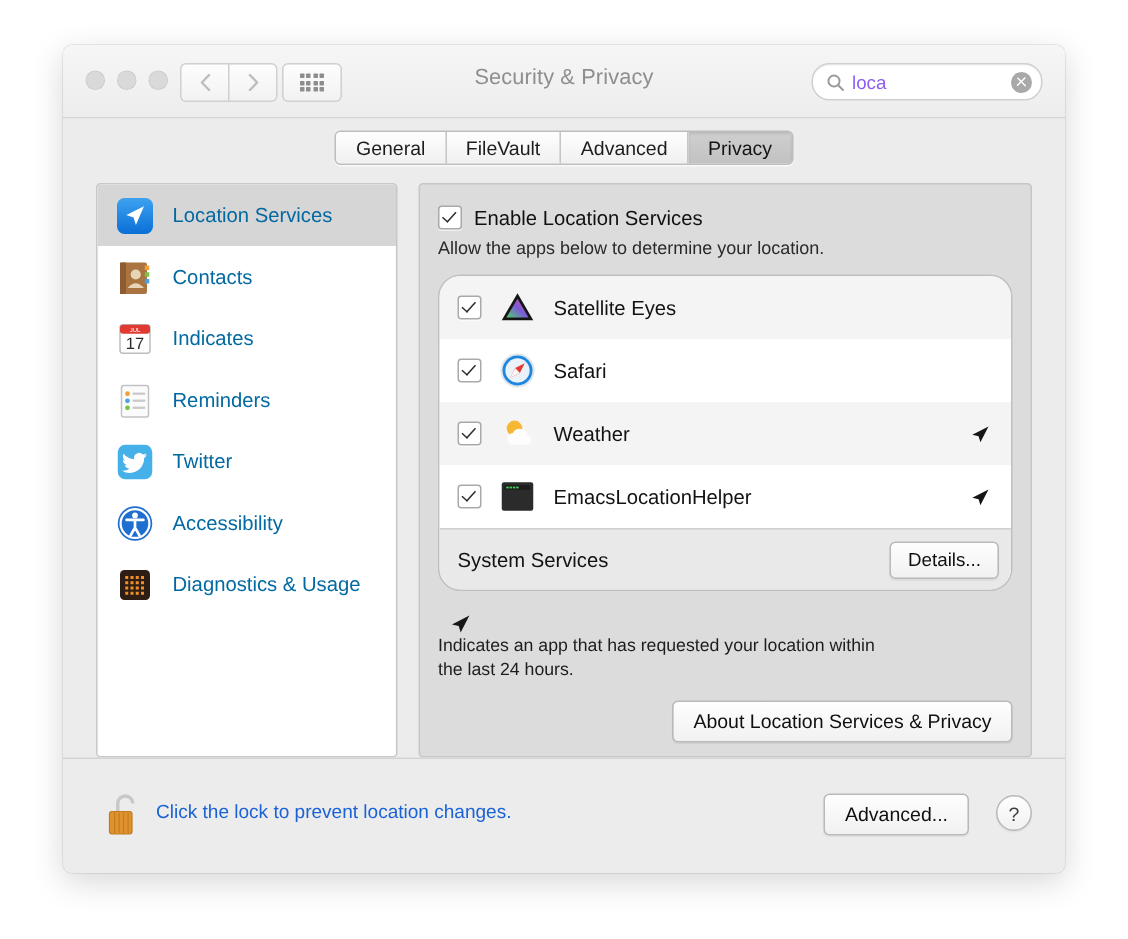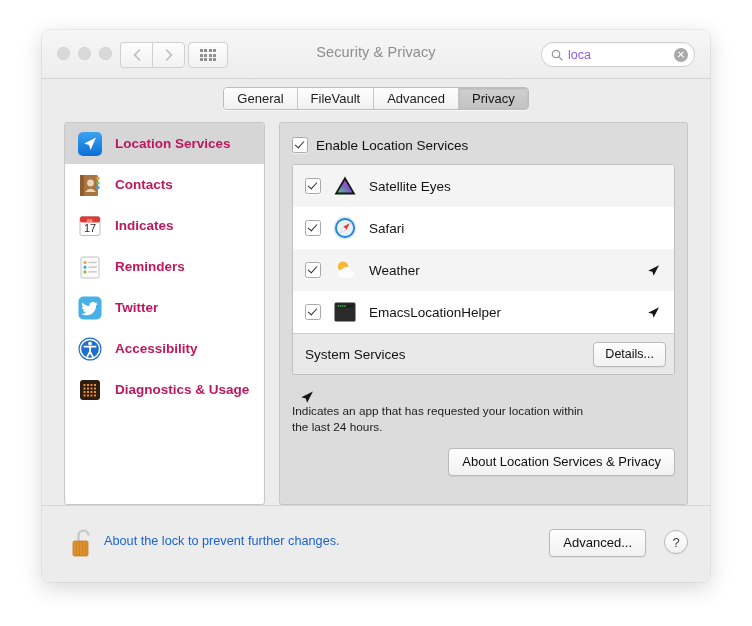--- a/index.html
+++ b/index.html
@@ -136,21 +136,21 @@
     box-shadow: inset 0 1px 2px rgba(0,0,0,0.05);
     overflow: hidden;
   }
   .side-item {
     display: flex; align-items: center;
     height: 41px; padding-left: 12px;
   }
   .side-item.selected { background: #d6d6d6; }
   .side-label {
     margin-left: 12px;
-    font-size: 13.5px; color: #be185d; font-weight: bold;
+    font-size: 13.5px; color: #0369a1;
   }
   .side-icon { width: 26px; height: 26px; flex: 0 0 auto; position: relative; }
 
   .rightpane {
     flex: 1;
     background: #dcdcdc;
     border: 1px solid #c6c6c6;
     border-radius: 3px;
     padding: 14px 12px 0 12px;
     box-sizing: border-box;
@@ -177,21 +177,21 @@
   }
   .enable-sub {
     margin: 5px 0 0 0;
     font-size: 12px; color: #2a2a2a;
   }
 
   .applist {
     margin-top: 11px;
     background: #fff;
     border: 1px solid #bfbfbf;
-    border-radius: 3px;
+    border-radius: 15px;
     overflow: hidden;
     box-shadow: inset 0 1px 2px rgba(0,0,0,0.05);
   }
   .app-row {
     display: flex; align-items: center;
     height: 42px; padding: 0 10px 0 12px;
     background: #fff;
     position: relative;
   }
   .app-row.alt { background: #f4f4f4; }
@@ -433,20 +433,21 @@
         </div>
 
       </div>
 
       <div class="rightpane">
 
         <div class="enable-row">
           <span class="cbox checked"></span>
           <span class="enable-label">Enable Location Services</span>
         </div>
+        <p class="enable-sub">Allow the apps below to determine your location.</p>
 
         <div class="applist">
 
           <div class="app-row alt">
             <span class="cbox checked"></span>
             <span class="app-icon">
               <svg width="26" height="26" viewBox="0 0 26 26">
                 <defs>
                     <linearGradient id="seg" x1="0" y1="1" x2="1" y2="0">
                   <stop offset="0" stop-color="#4fd06a"></stop>
@@ -544,18 +545,18 @@
         <rect x="3" y="15" width="15" height="15" rx="1.6" fill="#e0922f"></rect>
         <rect x="3" y="15" width="15" height="15" rx="1.6" fill="none" stroke="#c07b1e" stroke-width="0.8"></rect>
         <g stroke="#c07b1e" stroke-width="0.7">
           <line x1="6.4" y1="15.6" x2="6.4" y2="29.4"></line>
           <line x1="9.4" y1="15.6" x2="9.4" y2="29.4"></line>
           <line x1="12.4" y1="15.6" x2="12.4" y2="29.4"></line>
           <line x1="15.4" y1="15.6" x2="15.4" y2="29.4"></line>
         </g>
       </svg>
     </span>
-    <span class="lock-text">About the lock to prevent further changes.</span>
+    <span class="lock-text">Click the lock to prevent location changes.</span>
     <span class="btn advanced">Advanced...</span>
     <span class="helpbtn">?</span>
   </div>
 
 </div>
 
 </body></html>

